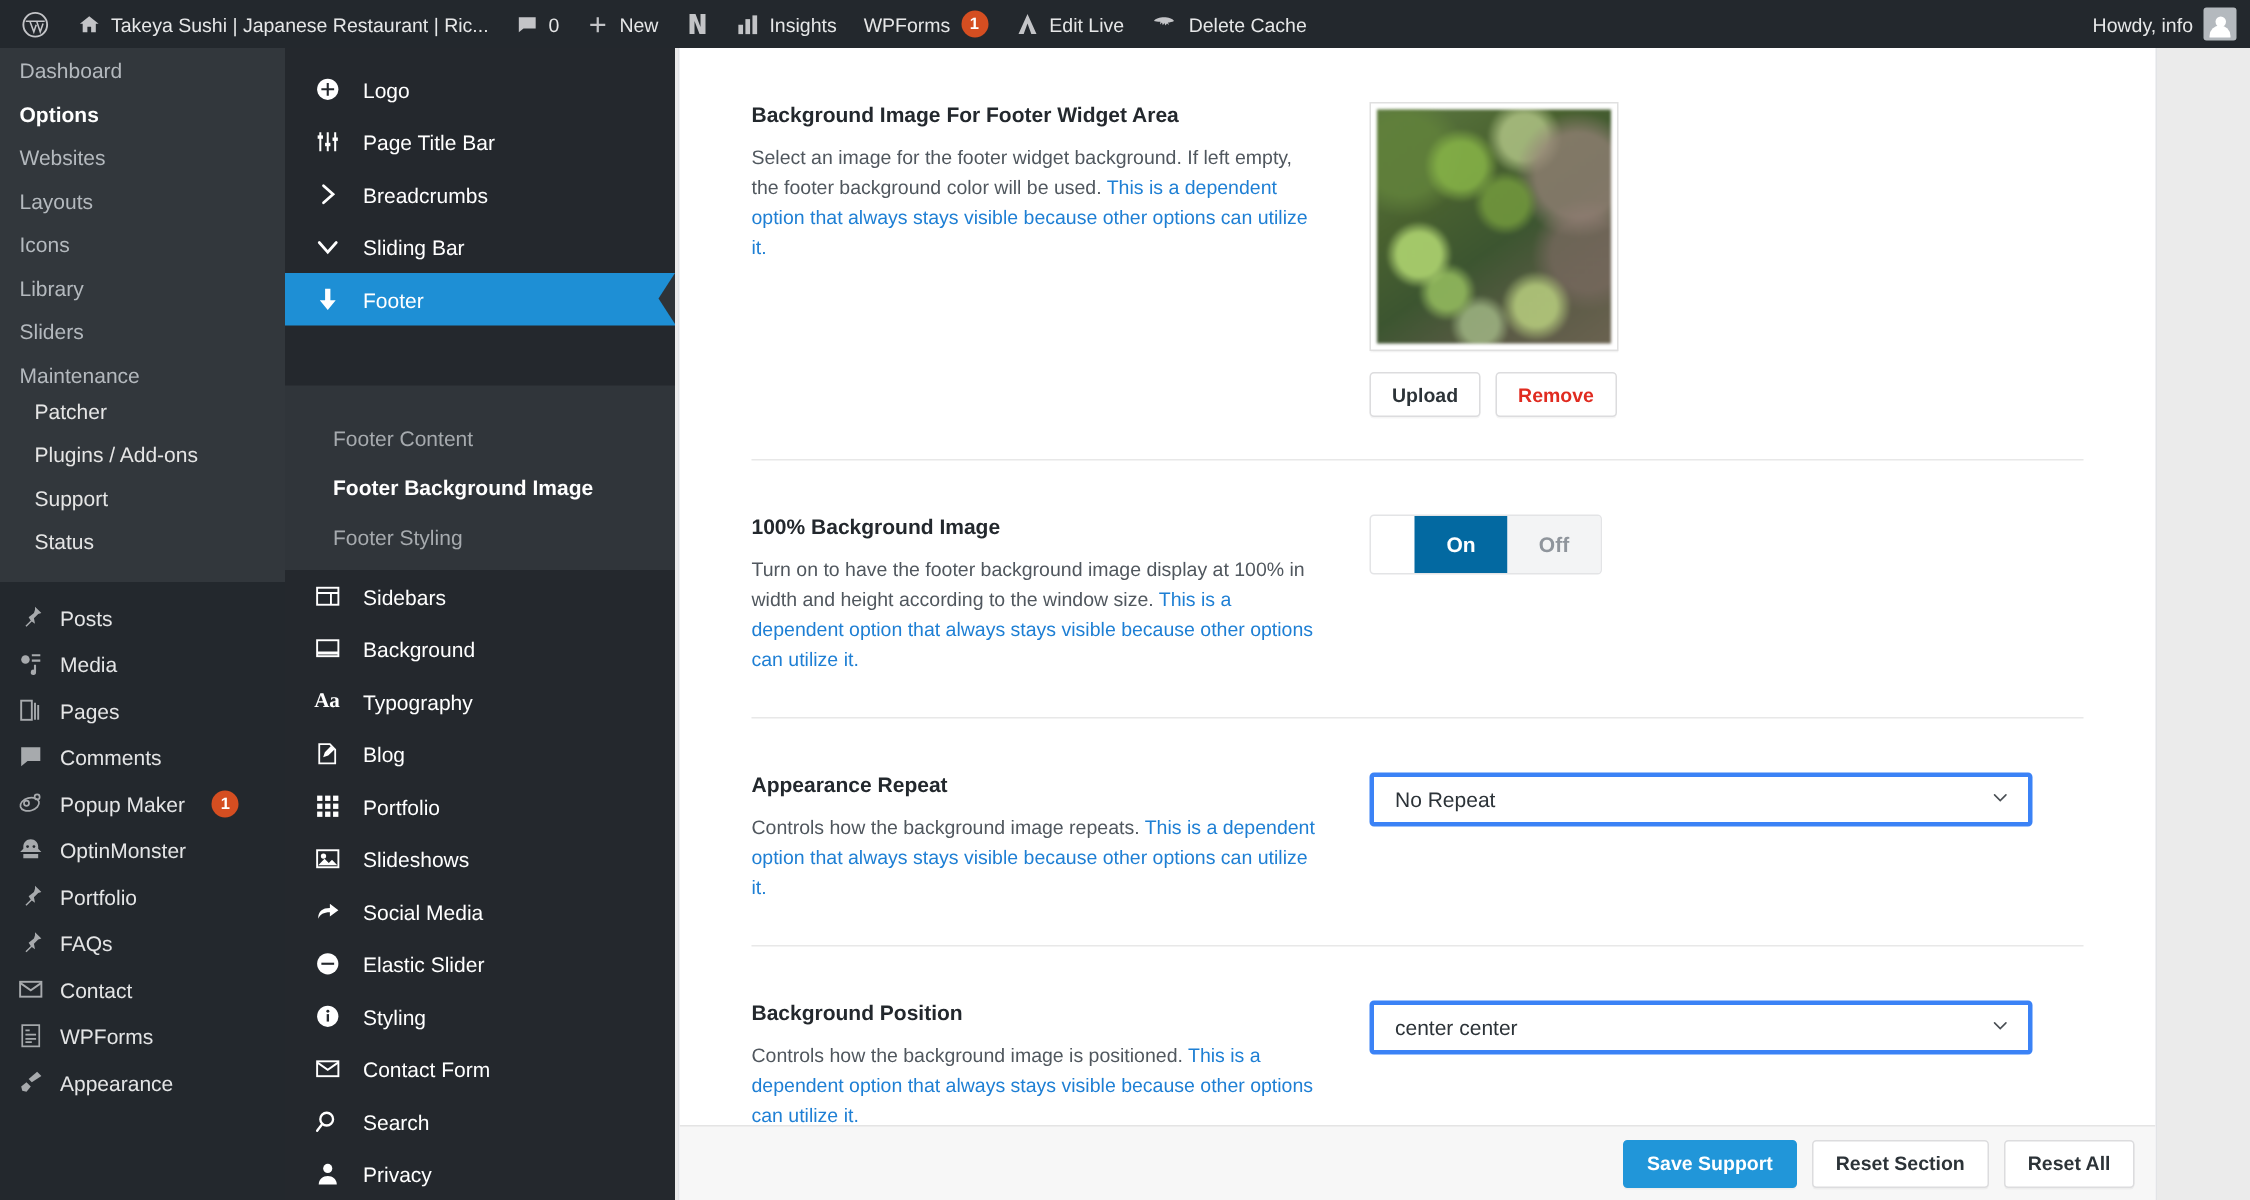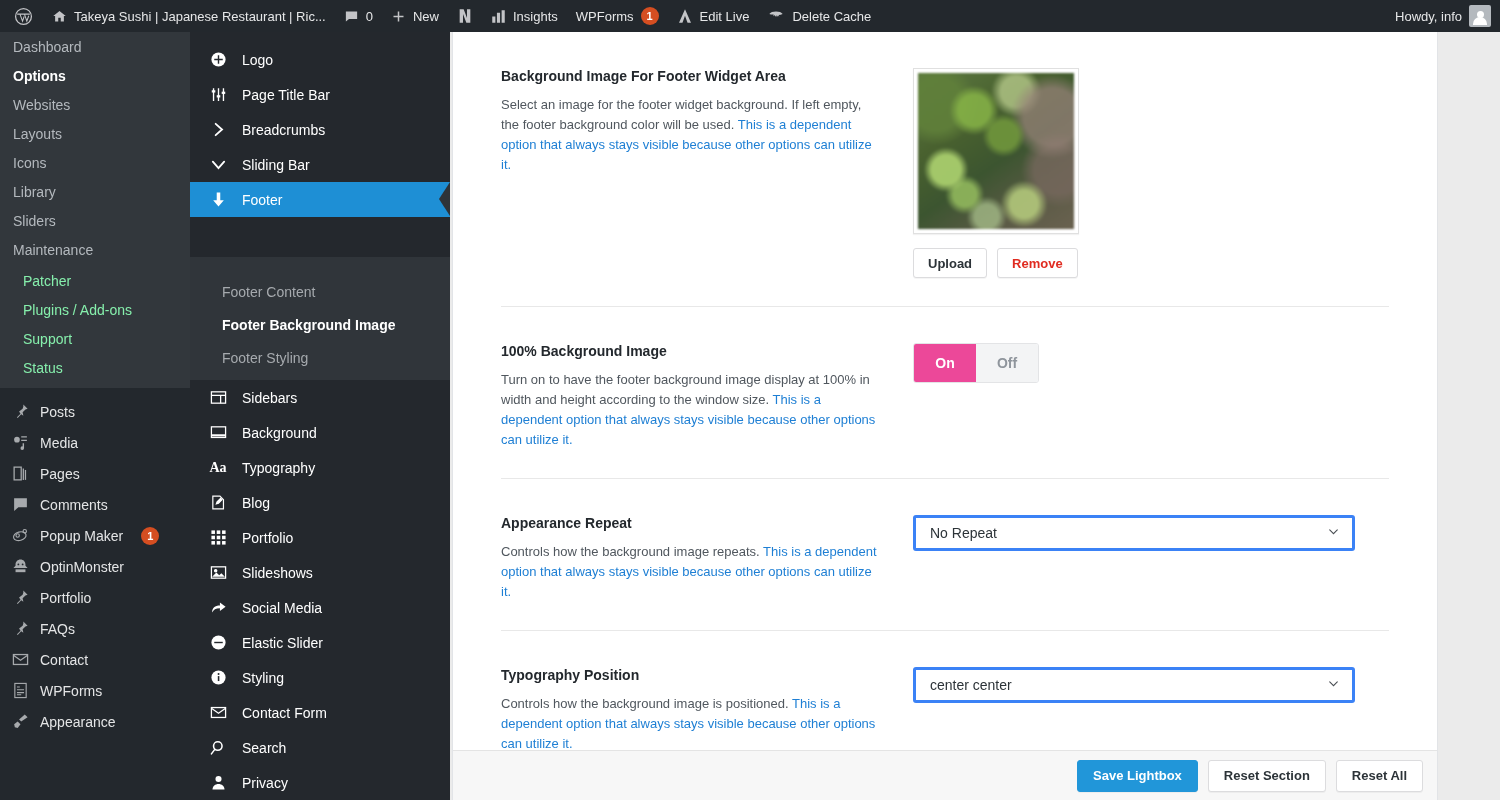--- a/index.html
+++ b/index.html
@@ -44,22 +44,22 @@
     background: #23282d; color: #b4b9be; font-size: 14px; overflow: hidden;
   }
   .wp-top-group { background: #32373c; }
   .wp-item {
     display: flex; align-items: center; height: 29px; padding: 0 0 0 13px;
     color: #b4b9be; font-size: 14px; white-space: nowrap;
   }
   .wp-item.current { color: #fff; font-weight: bold; }
   .wp-sub-group { background: #32373c; padding: 2px 0 6px 0; }
   .wp-sub {
-    display: flex; align-items: center; height: 29px; padding-left: 23px;
-    color: #86efac; font-size: 14px;
+    display: flex; align-items: flex-start; height: 29px; padding-left: 23px;
+    color: #e5e5e5; font-size: 14px;
   }
   .wp-icon-item {
     display: flex; align-items: center; gap: 10px; height: 31px;
     padding-left: 10px; color: #e4e5e6; font-size: 14px;
   }
   .wp-icon-item .ico { width: 20px; display: inline-flex; align-items: center; justify-content: center; color: #a7aaad; }
   .wp-icon-item .ico svg { display: block; }
   .wp-sep { height: 8px; }
 
   
@@ -132,21 +132,21 @@
   }
   .btn.danger { color: #e02b20; }
   .btn.primary { background: #2196d9; border-color: #2196d9; color: #fff; }
 
   
   .toggle { display: inline-flex; border-radius: 3px; overflow: hidden; border: 1px solid #e3e4e6; }
   .toggle span {
     width: 62px; height: 38px; display: inline-flex; align-items: center; justify-content: center;
     font-size: 14px; font-weight: bold; background: #f3f4f5; color: #8f959c; cursor: pointer;
   }
-  .toggle span.on { background: #ec4899; color: #fff; }
+  .toggle span.on { background: #0369a1; color: #fff; margin-left: 29px; }
 
   
   .select {
     width: 442px; height: 36px; border: 3px solid #3b82f6; border-radius: 3px;
     background: #fff; display: flex; align-items: center; justify-content: space-between;
     padding: 0 12px 0 14px; font-size: 14px; color: #2c3338; cursor: pointer;
   }
   .select .chev { color: #4a4f54; font-size: 13px; }
 
   
@@ -611,32 +611,32 @@
           <div class="select">
             <span>No Repeat</span>
             <span class="chev"><svg width="13" height="13" viewBox="0 0 24 24" fill="none" stroke="#4a4f54" stroke-width="2" stroke-linecap="round">
                 <path d="M5 9l7 7 7-7"></path>
               </svg></span>
           </div>
         </div>
       </div>
       <div class="opt-row">
         <div class="opt-left">
-          <div class="opt-title">Typography Position</div>
+          <div class="opt-title">Background Position</div>
           <div class="opt-desc"><span>Controls how the background image is positioned. </span><span class="dep">This is a dependent option that always stays visible because other options can utilize it.</span></div>
         </div>
         <div class="opt-right">
           <div class="select">
             <span>center center</span>
             <span class="chev"><svg width="13" height="13" viewBox="0 0 24 24" fill="none" stroke="#4a4f54" stroke-width="2" stroke-linecap="round">
                 <path d="M5 9l7 7 7-7"></path>
               </svg></span>
           </div>
         </div>
       </div>
     </div>
 
   <div class="action-bar">
-    <button class="btn primary">Save Lightbox</button>
+    <button class="btn primary">Save Support</button>
     <button class="btn">Reset Section</button>
     <button class="btn">Reset All</button>
   </div>
 </div>
 
 </body></html>

